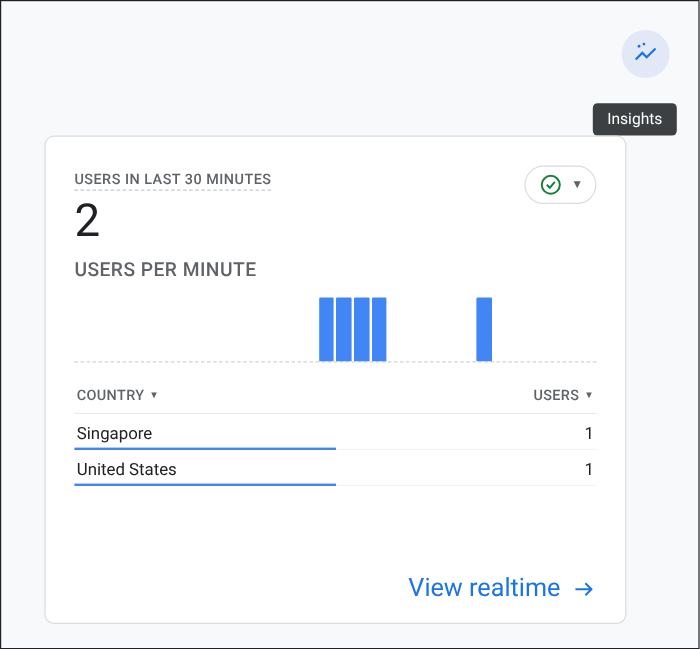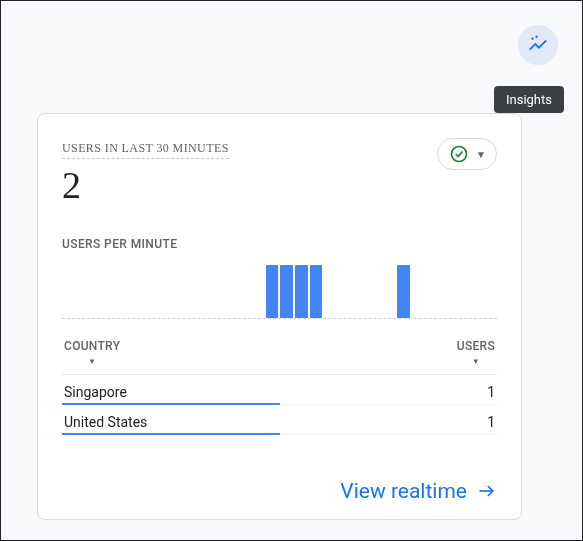--- a/index.html
+++ b/index.html
@@ -54,21 +54,21 @@
       border: 1px solid #dadce0;
       padding: 24px 24px 16px 24px;
       display: flex;
       flex-direction: column;
     }
     .header-row {
       display: flex;
       justify-content: space-between;
       align-items: flex-start;
     }
-    .header-left { flex: 1; font-family: Liberation Serif, serif; }
+    .header-left { flex: 1; }
     .label-dotted {
       font-size: 12px;
       font-weight: 500;
       color: #5f6368;
       letter-spacing: 0.4px;
       border-bottom: 1px dashed #c4c7c9;
       display: inline-block;
       padding-bottom: 2px;
     }
     .big-number {
@@ -88,25 +88,25 @@
     }
     .quality-pill .check {
       width: 22px; height: 22px;
       display: flex; align-items: center; justify-content: center;
     }
     .quality-pill .chev {
       color: #5f6368;
       font-size: 10px;
     }
     .section-label {
-      font-size: 12px;
+      font-size: 16px;
       font-weight: 500;
       color: #5f6368;
       letter-spacing: 0.4px;
-      margin-top: 30px;
+      margin-top: 8px;
     }
     .bar-chart {
       margin-top: 14px;
       height: 54px;
       display: flex;
       align-items: flex-end;
       border-bottom: 1px dashed #d0d3d6;
       gap: 2px;
     }
     .bar-chart .bar {
@@ -118,21 +118,21 @@
       display: flex;
       justify-content: space-between;
       margin-top: 20px;
       padding: 0 2px 8px 2px;
       border-bottom: 1px solid #e8eaed;
       font-size: 12px;
       font-weight: 500;
       color: #5f6368;
       letter-spacing: 0.3px;
     }
-    .th { display: inline-flex; align-items: center; gap: 4px; cursor: pointer; flex-direction: column; }
+    .th { display: inline-flex; align-items: center; gap: 4px; cursor: pointer; }
     .th .chev { font-size: 8px; color: #5f6368; }
     .table-row {
       display: flex;
       justify-content: space-between;
       align-items: flex-start;
       padding: 9px 2px 4px 2px;
       border-bottom: 1px solid #f1f3f4;
       font-size: 14px;
       color: #202124;
       position: relative;

